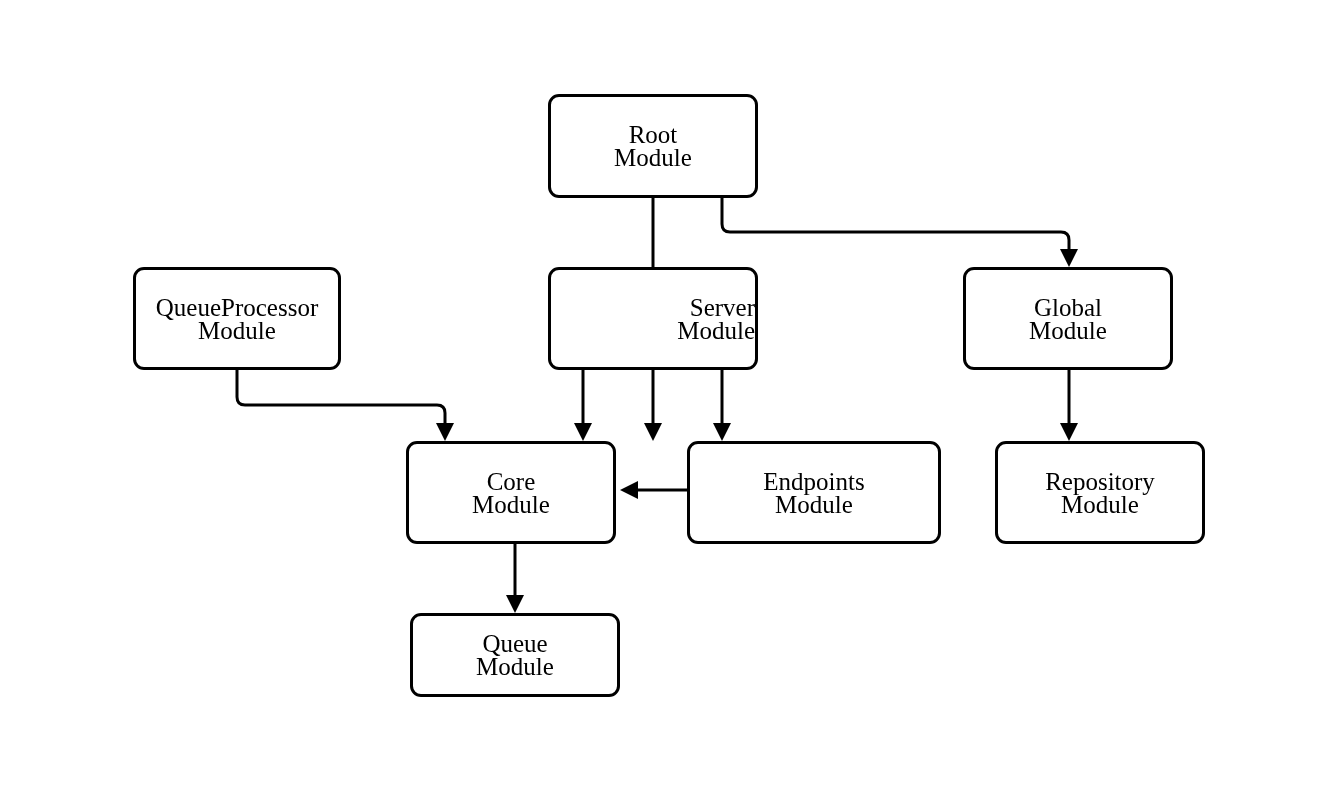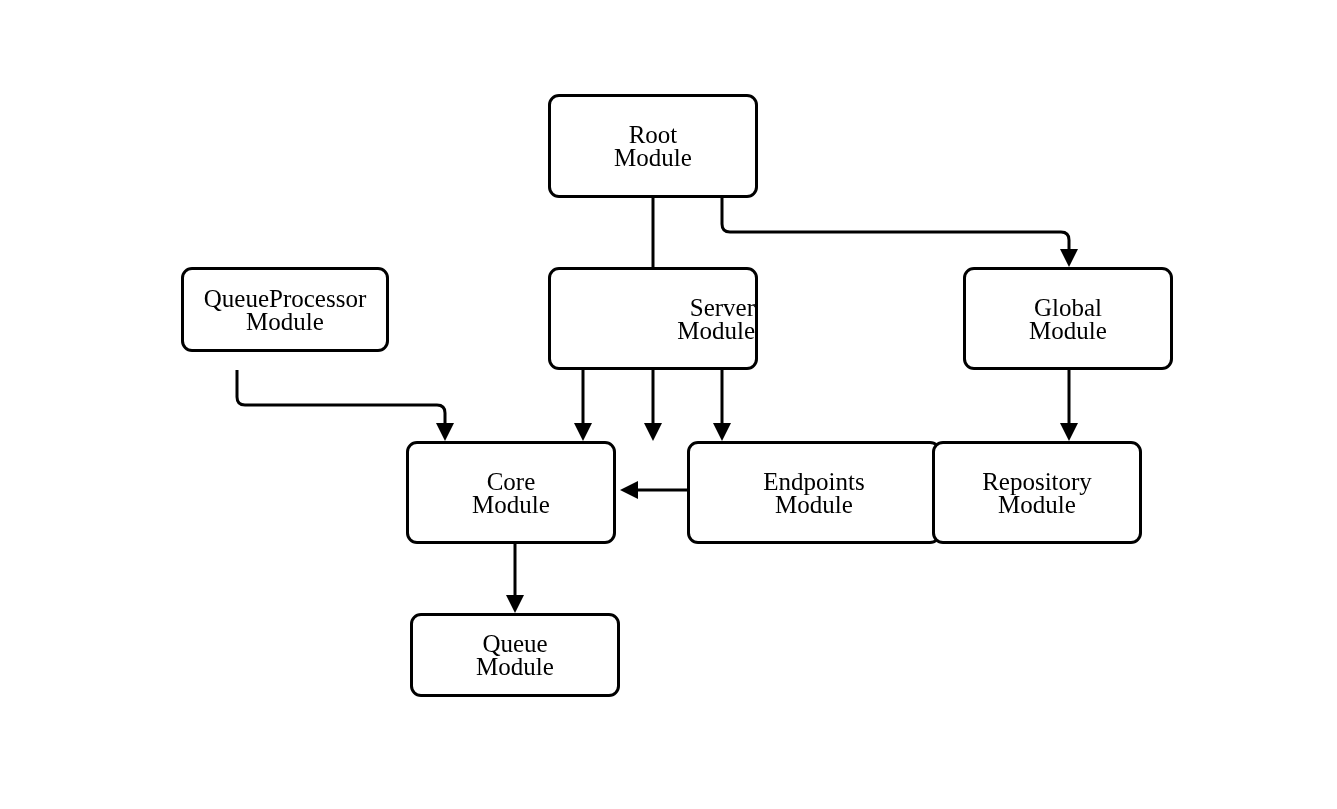--- a/index.html
+++ b/index.html
@@ -94,21 +94,21 @@
       <path d="M 515 544 L 515 599" fill="none" stroke="#000000" stroke-width="3"></path>
       <polygon points="515,613 506,595 524,595" fill="#000000"></polygon>
     </g>
   </svg>
 
   <div class="node" style="left: 548px; top: 94px; width: 210px; height: 104px; border-color: rgb(0, 0, 0); background: rgb(255, 255, 255);">
     <span class="node-line" style="color: rgb(0, 0, 0);">Root</span>
     <span class="node-line" style="color: rgb(0, 0, 0);">Module</span>
   </div>
 
-  <div class="node" style="left: 133px; top: 267px; width: 208px; height: 85px; border-color: rgb(0, 0, 0); background: rgb(255, 255, 255); margin-left: 48px;">
+  <div class="node" style="left: 133px; top: 267px; width: 208px; height: 103px; border-color: rgb(0, 0, 0); background: rgb(255, 255, 255);">
     <span class="node-line" style="color: rgb(0, 0, 0);">QueueProcessor</span>
     <span class="node-line" style="color: rgb(0, 0, 0);">Module</span>
   </div>
 
   <div class="node" style="left: 548px; top: 267px; width: 210px; height: 103px; border-color: rgb(0, 0, 0); background: rgb(255, 255, 255); align-items: flex-end;">
     <span class="node-line" style="color: rgb(0, 0, 0);">Server</span>
     <span class="node-line" style="color: rgb(0, 0, 0);">Module</span>
   </div>
 
   <div class="node" style="left: 963px; top: 267px; width: 210px; height: 103px; border-color: rgb(0, 0, 0); background: rgb(255, 255, 255);">
@@ -119,21 +119,21 @@
   <div class="node" style="left: 406px; top: 441px; width: 210px; height: 103px; border-color: rgb(0, 0, 0); background: rgb(255, 255, 255);">
     <span class="node-line" style="color: rgb(0, 0, 0);">Core</span>
     <span class="node-line" style="color: rgb(0, 0, 0);">Module</span>
   </div>
 
   <div class="node" style="left: 687px; top: 441px; width: 254px; height: 103px; border-color: rgb(0, 0, 0); background: rgb(255, 255, 255);">
     <span class="node-line" style="color: rgb(0, 0, 0);">Endpoints</span>
     <span class="node-line" style="color: rgb(0, 0, 0);">Module</span>
   </div>
 
-  <div class="node" style="left: 932px; top: 441px; width: 210px; height: 103px; border-color: rgb(0, 0, 0); background: rgb(255, 255, 255);">
+  <div class="node" style="left: 995px; top: 441px; width: 210px; height: 103px; border-color: rgb(0, 0, 0); background: rgb(255, 255, 255);">
     <span class="node-line" style="color: rgb(0, 0, 0);">Repository</span>
     <span class="node-line" style="color: rgb(0, 0, 0);">Module</span>
   </div>
 
   <div class="node" style="left: 410px; top: 613px; width: 210px; height: 84px; border-color: rgb(0, 0, 0); background: rgb(255, 255, 255);">
     <span class="node-line" style="color: rgb(0, 0, 0);">Queue</span>
     <span class="node-line" style="color: rgb(0, 0, 0);">Module</span>
   </div>
 
 </div>

